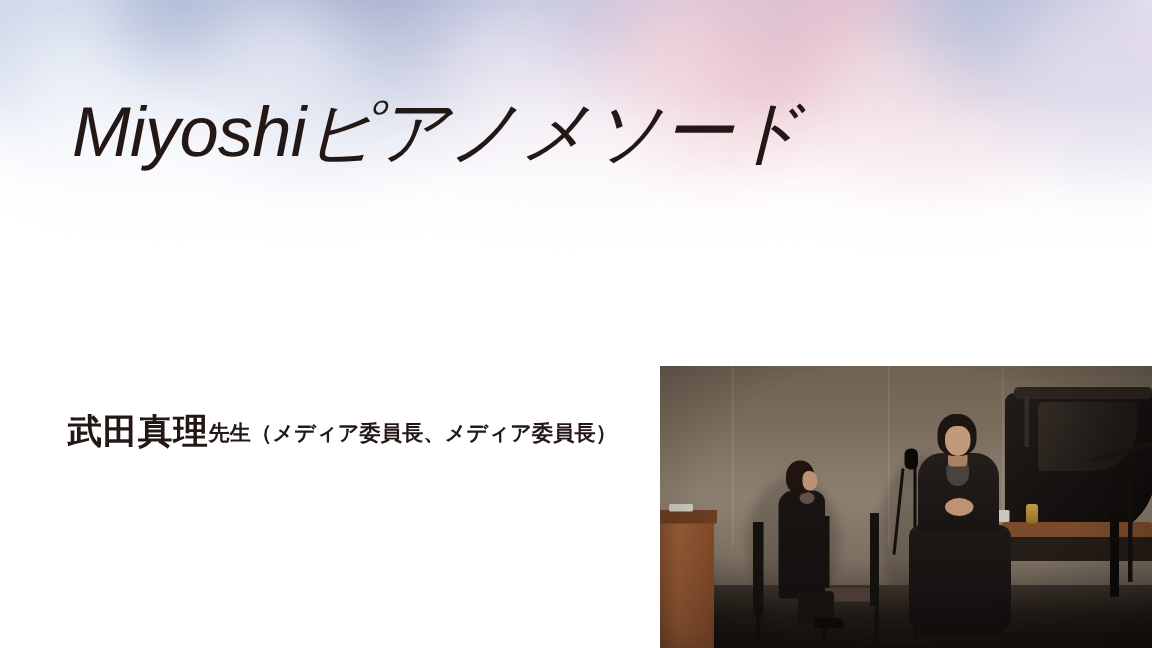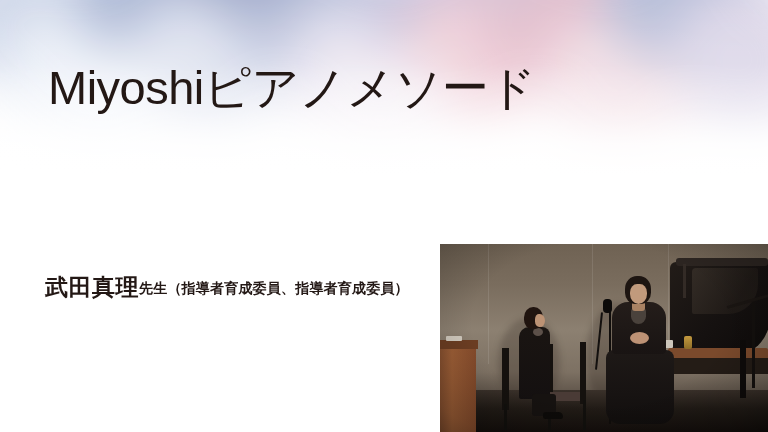--- a/index.html
+++ b/index.html
@@ -57,20 +57,21 @@
   .title {
     position: absolute;
     left: 48px;
     top: 63px;
     font-size: 47px;
     line-height: 1.05;
     letter-spacing: -0.5px;
     font-weight: 500;
     color: #231815;
     white-space: nowrap;
+    font-style: italic;
   }
   .subtitle {
     position: absolute;
     left: 44px;
     top: 140px;
     font-size: 31px;
     line-height: 1.1;
     letter-spacing: 0.2px;
     font-weight: 600;
     color: #2b2320;
@@ -304,21 +305,21 @@
       <div class="blob" style="left:55px; top:85px; width:130px; height:110px; background:#f2f5fb;"></div>
       <div class="blob" style="left:330px; top:95px; width:140px; height:110px; background:#f5f0f6;"></div>
     </div>
     <div class="bokeh-fade"></div>
   </div>
 
   <div class="title">Miyoshiピアノメソード</div>
 
 
   <div class="presenter">
-    <span class="presenter-name">武田真理</span><span class="presenter-role">先生（指導者育成委員、指導者育成委員）</span>
+    <span class="presenter-name">武田真理</span><span class="presenter-role">先生（メディア委員長、メディア委員長）</span>
   </div>
 
   <div class="photo">
     <div class="ph-wall"></div>
     <div class="ph-wall-seam" style="left:48px;"></div>
     <div class="ph-wall-seam" style="left:152px;"></div>
     <div class="ph-wall-seam" style="left:228px;"></div>
 
     <div class="ph-shadow" style="left:58px; top:74px; width:62px; height:86px;"></div>
     <div class="ph-shadow" style="left:146px; top:60px; width:64px; height:104px;"></div>

